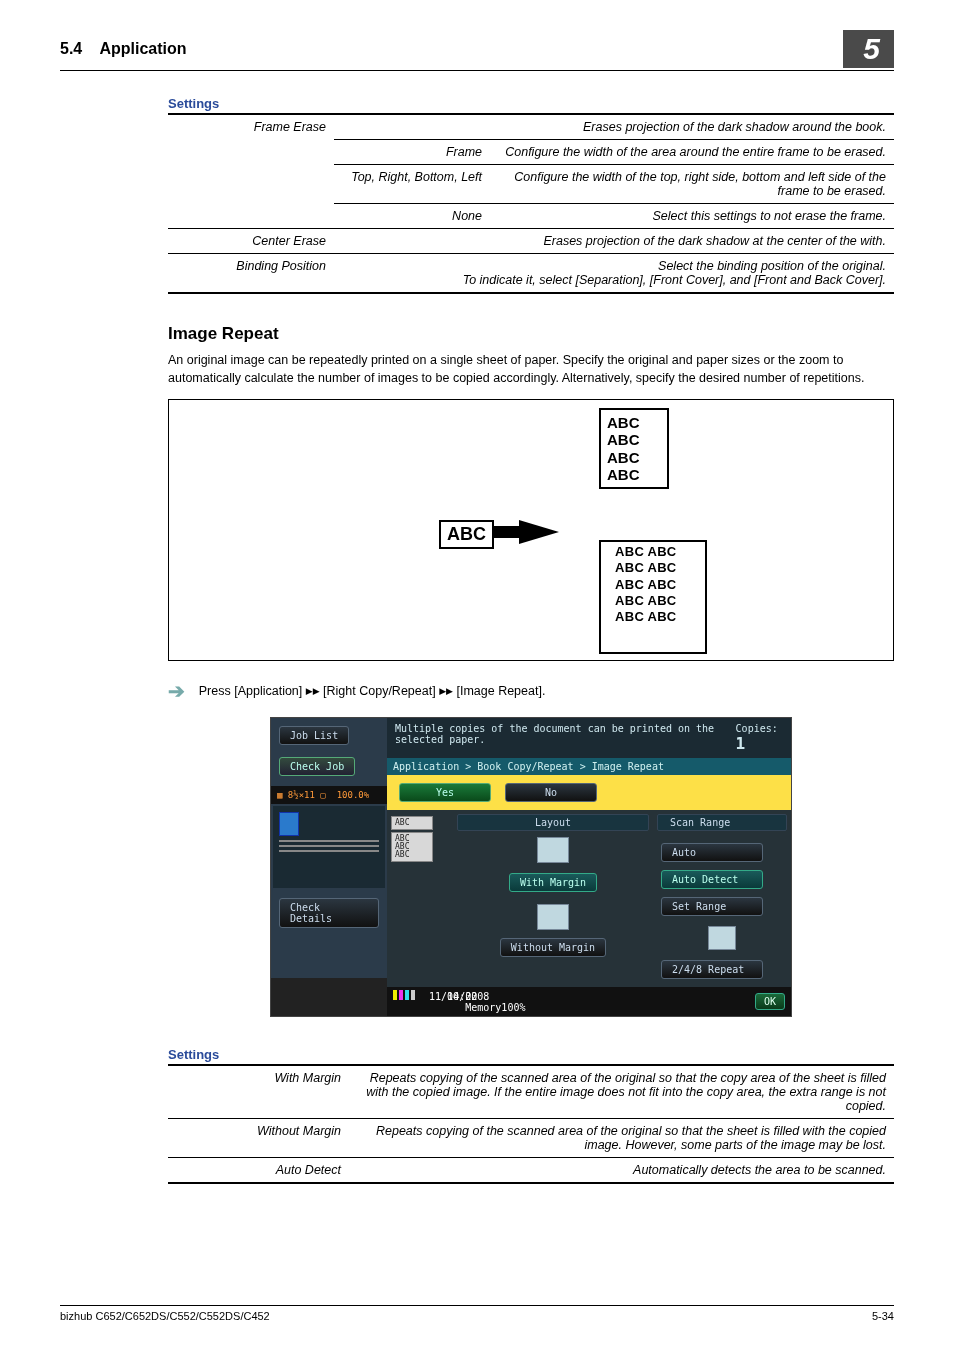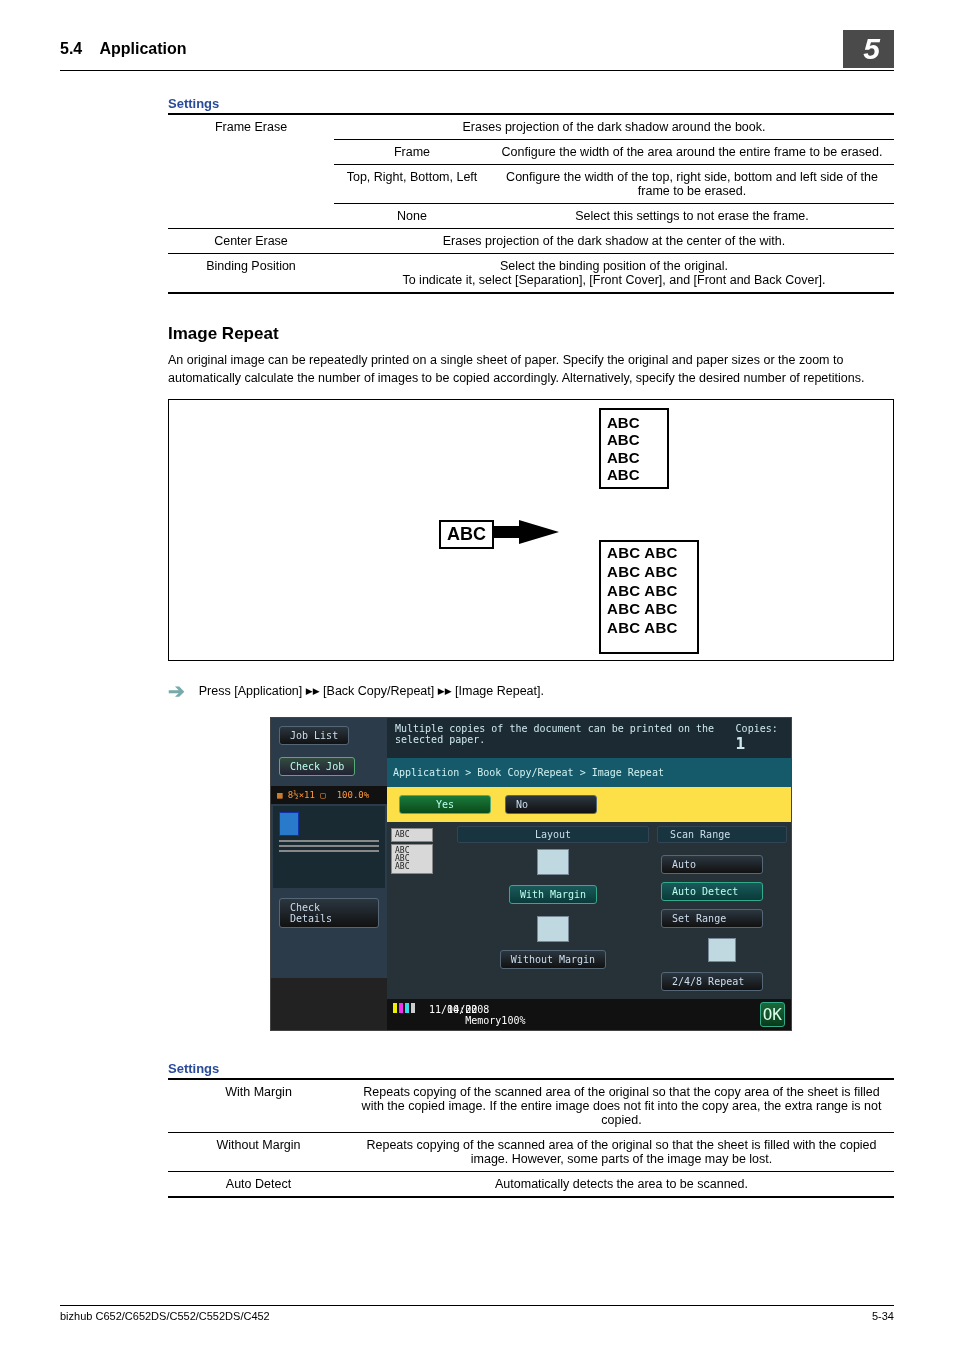--- a/index.html
+++ b/index.html
@@ -39,21 +39,22 @@
   table.settings {
     border-collapse: collapse;
     width: 100%;
     font-size: 12.5px;
   }
   table.settings td {
     border-top: 1px solid #000;
     border-bottom: 1px solid #000;
     padding: 5px 8px;
     vertical-align: top;
-    text-align: center;
+    text-align: right;
+    font-style: italic;
   }
   table.settings tr:first-child td { border-top: 2px solid #000; }
   table.settings tr:last-child td { border-bottom: 2px solid #000; }
   .h2 { font-weight: bold; font-size: 17px; margin-top: 30px; margin-bottom: 8px; }
   .para { font-size: 12.5px; line-height: 1.4; margin-bottom: 12px; }
   .illus {
     border: 1px solid #000;
     height: 260px;
     position: relative;
     margin-bottom: 18px;
@@ -66,21 +67,21 @@
     width: 0; height: 0;
     border-left: 40px solid #000;
     border-top: 12px solid transparent;
     border-bottom: 12px solid transparent;
   }
   .arrow::before {
     content: ""; position: absolute; left: -65px; top: -6px;
     width: 30px; height: 12px; background: #000;
   }
   .abc-out1 { left: 430px; top: 8px; width: 54px; padding: 4px 6px; font-size: 15px; line-height: 1.15; }
-  .abc-out2 { left: 430px; top: 140px; width: 88px; height: 108px; overflow: hidden; font-size: 15px; line-height: 1.25; padding: 2px 2px 0 6px; letter-spacing: 0.3px; font-family: 'Arial Black', Arial; font-weight: 900;}
+  .abc-out2 { left: 430px; top: 140px; width: 88px; height: 108px; overflow: hidden; font-size: 13px; line-height: 1.25; padding: 2px 2px 0 14px; letter-spacing: 0.3px; font-family: 'Arial Black', Arial; font-weight: 900;}
   .step-row { display: flex; align-items: center; gap: 14px; margin-bottom: 14px; }
   .step-arrow { color: #7aa; font-size: 20px; font-weight: bold; }
   .step-text { font-size: 12.5px; }
   .tri { font-size: 9px; vertical-align: 1px; }
 
   
   .panel {
     width: 520px; margin: 8px auto 30px auto;
     border: 1px solid #444; background: #222; color: #fff;
     font-family: "Lucida Console", monospace; font-size: 10px;
@@ -89,27 +90,27 @@
   .panel-left { width: 116px; background: #2b3b4a; min-height: 260px; float:left; }
   .panel-right { margin-left: 116px; }
   .pbtn {
     display:inline-block; border:1px solid #5a7; border-radius:3px;
     background: linear-gradient(#334b3e,#223); color:#bfe; padding:3px 10px; margin:4px;
     font-size:10px;
   }
   .pbtn.dark { background: linear-gradient(#2b3640,#111); border-color:#567; color:#cde; }
   .pbtn.teal { background: linear-gradient(#1a5a5a,#0a3a3a); border-color:#3a8; }
   .pmsg { padding:5px 8px; color:#cfe8ef; background:#1b2a33; font-size:10px; display:flex; justify-content:space-between;}
-  .ptabs { background:#155a6a; padding:9px 6px; color:#d0f0f0; font-size:10px;}
+  .ptabs { background:#155a6a; padding:3px 6px; color:#d0f0f0; font-size:10px;}
   .prow { display:flex; gap:6px; padding:4px 8px; align-items:center; }
   .plabel { background:#18343f; color:#cde; border:1px solid #345; border-radius:2px; padding:2px 12px; font-size:10px;}
   .pthumb { border:1px solid #888; background:#d8d8d8; color:#222; font-size:8px; padding:2px 3px; width:34px; text-align:left; line-height:1; }
   .foot { display:flex; justify-content:space-between; align-items:center; padding:3px 6px; background:#111; }
   .toner span { display:inline-block; width:4px; height:10px; margin-right:2px; }
-  .okbtn { background: linear-gradient(#1a6a3a,#0a3a1a); border:1px solid #3a8; color:#dfe; padding:2px 2px; border-radius:3px; font-size:16px;}
+  .okbtn { background: linear-gradient(#1a6a3a,#0a3a1a); border:1px solid #3a8; color:#dfe; padding:2px 8px; border-radius:3px; font-size:10px;}
   .clearfix::after { content:""; display:block; clear:both; }
 
   .footer {
     position: absolute; bottom: 28px; left: 60px; right: 60px;
     border-top: 1px solid #000; padding-top: 4px;
     font-size: 11px; display: flex; justify-content: space-between;
   }
 </style>
 </head>
 <body>
@@ -169,21 +170,21 @@
       <div class="abc-box abc-out2" style="white-space:pre-line">ABC ABC
 ABC ABC
 ABC ABC
 ABC ABC
 ABC ABC</div>
     </div>
 
     <div class="step-row">
       <span class="step-arrow">➔</span>
       <span class="step-text">
-        <span>Press [Application] </span><span class="tri">▶▶</span><span> [Back Copy/Repeat] </span><span class="tri">▶▶</span><span> [Image Repeat].</span>
+        <span>Press [Application] </span><span class="tri">▶▶</span><span> [Right Copy/Repeat] </span><span class="tri">▶▶</span><span> [Image Repeat].</span>
       </span>
     </div>
 
     <div class="panel clearfix">
       <div class="panel-left">
         <div style="padding:4px"><span class="pbtn dark">Job List</span></div>
         <div style="padding:0 4px"><span class="pbtn">Check Job</span></div>
         <div style="background:#111;color:#ff9a3a;padding:4px 6px;margin-top:6px;font-size:9px;">
           ▦ <span>8½×11</span> ▢ &nbsp;<span>100.0%</span>
         </div>
@@ -196,21 +197,21 @@
         <div style="padding:4px"><span class="pbtn dark">Check Details</span></div>
       </div>
       <div class="panel-right">
         <div class="pmsg">
           <span>Multiple copies of the document can be printed on the selected paper.</span>
           <span><span>Copies:</span> <b style="font-size:16px">1</b></span>
         </div>
         <div class="ptabs">Application &gt; Book Copy/Repeat &gt; Image Repeat</div>
         <div class="prow" style="background:#fde047">
           <span class="pbtn" style="background:linear-gradient(#1a7a3a,#0a4a1a);min-width:70px;text-align:center">Yes</span>
-          <span class="pbtn dark" style="min-width:70px;text-align:left">No</span>
+          <span class="pbtn dark" style="min-width:70px;text-align:center">No</span>
         </div>
         <div style="display:flex;background:#263238">
           <div style="width:58px;padding:6px 4px">
             <div class="pthumb">ABC</div>
             <div class="pthumb" style="margin-top:2px;white-space:pre-line">ABC
 ABC
 ABC</div>
           </div>
           <div style="flex:1;padding:4px;text-align:center">
             <div class="plabel" style="display:block">Layout</div>

